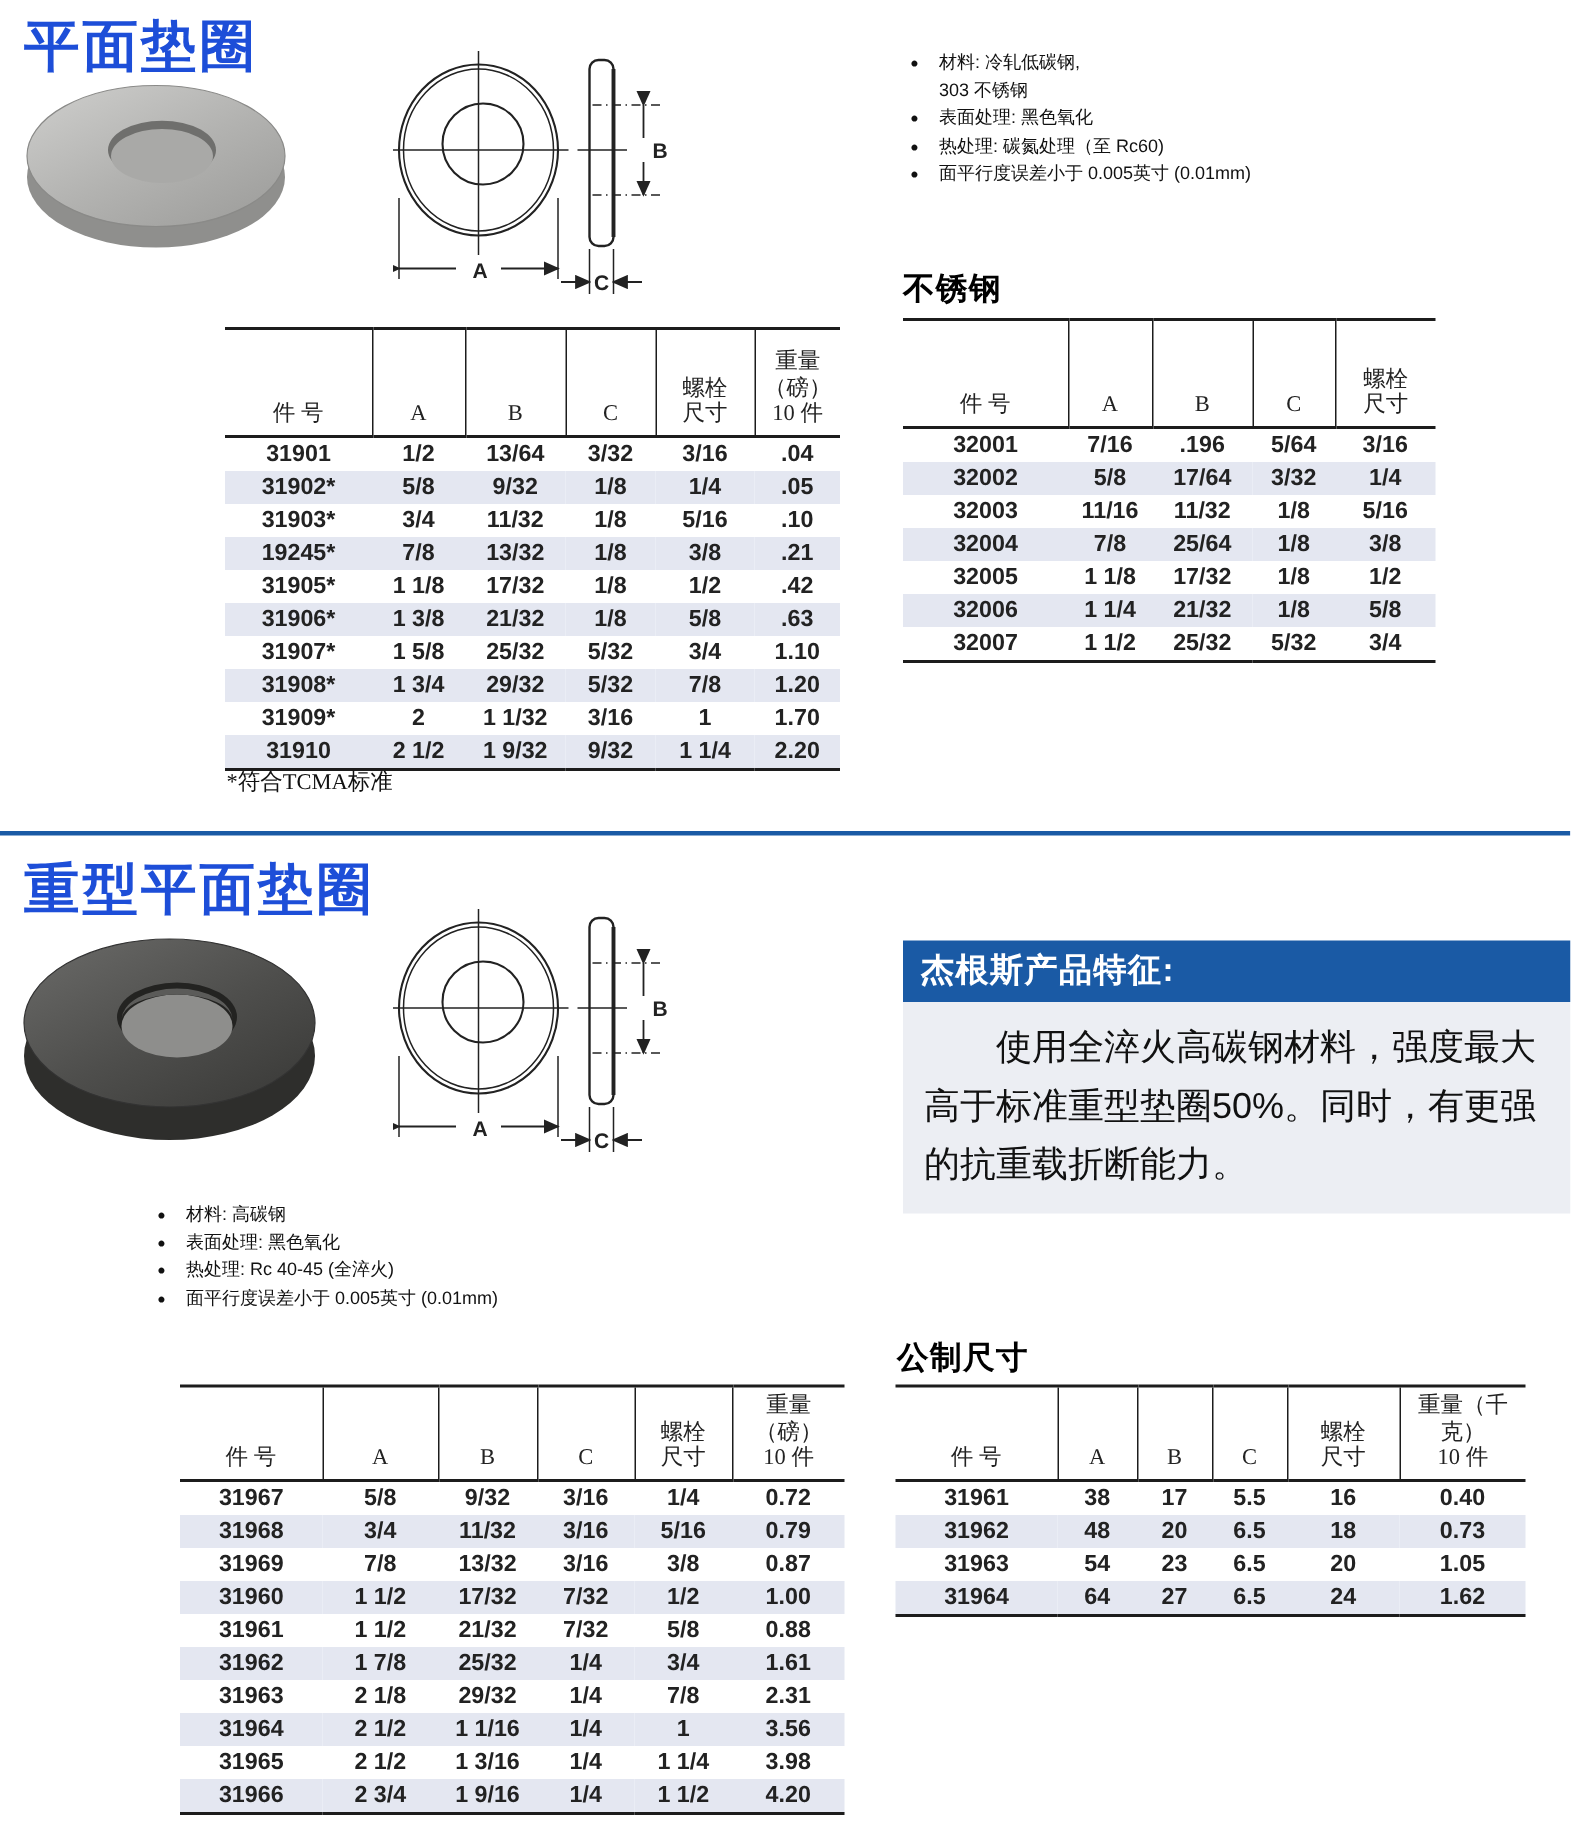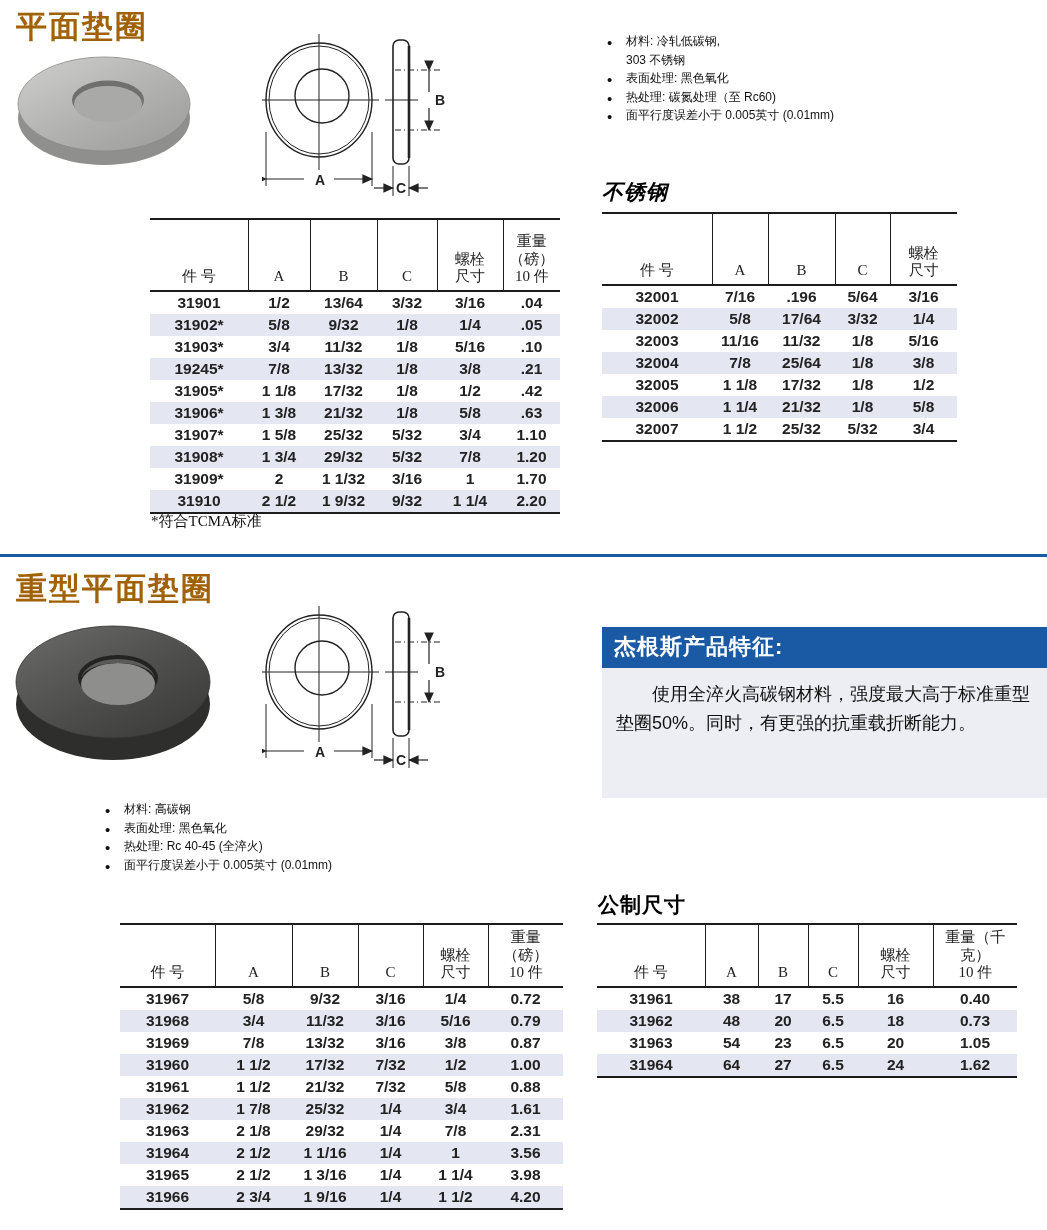--- a/index.html
+++ b/index.html
@@ -1,19 +1,19 @@
 <!DOCTYPE html>
 <html><head>
 <meta charset="utf-8">
 <style>
   html,body{margin:0;padding:0;background:#fff;}
   body{font-family:"Liberation Sans",sans-serif;color:#1a1a1a;}
   #page{position:relative;width:1047px;height:1230px;background:#fff;overflow:hidden;}
   .abs{position:absolute;}
-  .sec-title{font-size:31px;font-weight:bold;letter-spacing:2px;color:#a16207;}
+  .sec-title{font-size:37px;font-weight:bold;letter-spacing:2px;color:#1d4ed8;}
   .sub-head{font-size:21px;font-weight:bold;color:#000;letter-spacing:1px;}
   
   .bullets{list-style:none;margin:0;padding:0;font-size:12px;line-height:1.55;color:#111;}
   .bullets li{position:relative;padding-left:24px;white-space:pre-line;}
   .bullets li::before{content:"•";position:absolute;left:5px;top:-1px;font-size:15px;color:#111;}
   
   table.ctable{border-collapse:collapse;table-layout:fixed;}
   table.ctable thead th{
     font-family:"Liberation Serif","DejaVu Serif",serif;font-weight:normal;
     font-size:15px;color:#222;text-align:center;vertical-align:bottom;
@@ -29,21 +29,21 @@
   }
   table.ctable tbody tr:nth-child(even){background:#e4e7f1;}
   table.ctable tbody tr:last-child td{border-bottom:2px solid #1c1c1c;margin-top:32px;}
   .footnote{font-family:"Liberation Serif","DejaVu Serif",serif;font-size:15px;color:#111;}
   
   .divider{left:0;width:1047px;height:3px;background:#1a5aa5;}
   
   .feature{width:446px;}
   .feature-head{background:#1a5aa5;color:#fff;font-size:22px;font-weight:bold;
     padding:5px 12px 6px;letter-spacing:1px;}
-  .feature-body{background:#eceef3;padding:12px 14px 12px;font-size:18px;
+  .feature-body{background:#eceef3;padding:12px 14px 12px;font-size:24px;
     line-height:1.62;text-indent:2em;color:#111;min-height:106px;}
   svg text{font-family:"Liberation Sans",sans-serif;}
 </style>
 </head>
 <body>
 
 <div id="page">
 
   <div class="abs sec-title" style="left:16px;top:6px;">平面垫圈</div>
 
@@ -205,21 +205,21 @@
           <td>2 1/2</td>
           <td>1 9/32</td>
           <td>9/32</td>
           <td>1 1/4</td>
           <td>2.20</td>
         </tr>
       </tbody>
   </table>
   <div class="footnote abs" style="left:151px;top:512px;">*符合TCMA标准</div>
 
-  <div class="sub-head abs" style="left:602px;top:178px;font-style:italic;">不锈钢</div>
+  <div class="sub-head abs" style="left:602px;top:178px;">不锈钢</div>
   <table class="ctable abs" style="left:602px;top:212px;width:355px;">
     <colgroup>
         <col style="width:110px">
         <col style="width:56px">
         <col style="width:67px">
       <col style="width:55px">
         <col style="width:67px">
       </colgroup>
     <thead>
         <tr>

